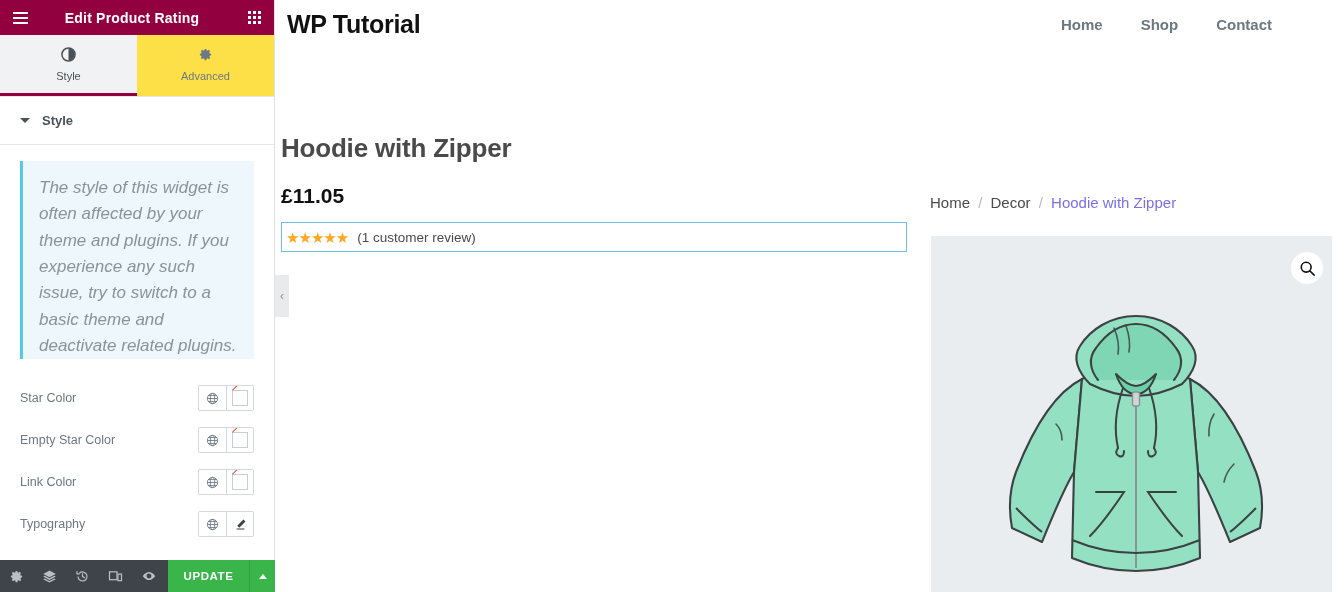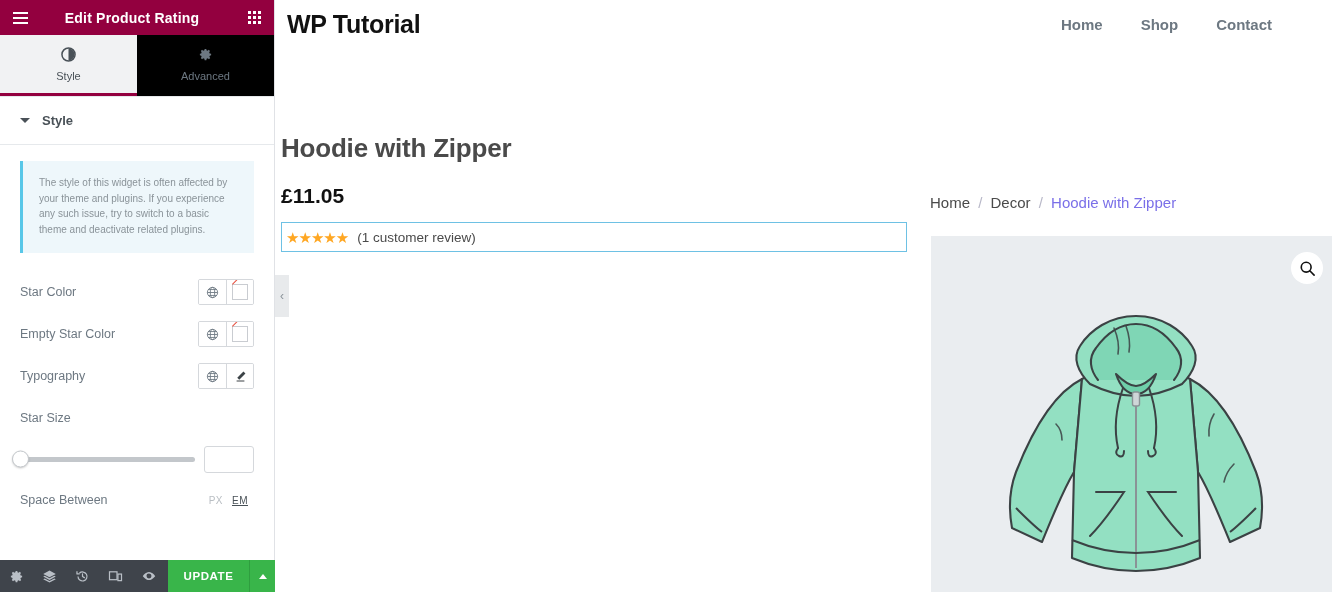--- a/index.html
+++ b/index.html
@@ -59,21 +59,21 @@
     background: #ffffff;
     border-bottom: 1px solid #e6e9ec;
     flex: 0 0 62px;
   }
   .tab {
     flex: 1; display: flex; flex-direction: column;
     align-items: center; justify-content: center;
     gap: 7px; cursor: pointer;
     color: #6d7882; font-size: 11px;
     border-bottom: 3px solid transparent;
-    background: #000000;
+    background: #fde047;
   }
   .tab.active { background: #f1f2f3; border-bottom-color: #93003f; color: #495157; }
   .tab .ticon { height: 16px; display: flex; align-items: center; }
 
   .section-head {
     height: 48px; display: flex; align-items: center;
     padding: 0 20px; gap: 12px;
     border-bottom: 1px solid #e6e9ec;
     cursor: pointer; flex: 0 0 48px;
   }
@@ -87,23 +87,23 @@
 
   .panel-body {
     flex: 1; overflow: hidden; position: relative;
     padding: 0 20px;
     background: #fff;
   }
   .notice {
     margin: 16px 0 18px 0;
     background: #eef7fb;
     border-left: 3px solid #58c7e8;
-    padding: 14px 16px 16px 16px;
+    padding: 14px 16px 0 16px;
     color: #8a9399;
-    font-size: 10px; 
+    font-size: 17px; font-style: italic;
     line-height: 1.55;
   }
   .ctl-row {
     display: flex; align-items: center; justify-content: space-between;
     min-height: 42px;
   }
   .ctl-label { font-size: 12.5px; color: #6d7882; }
   .ctl-right { display: flex; align-items: center; }
   .btn-group {
     display: flex; border: 1px solid #d5d8dc; border-radius: 2px;
@@ -350,35 +350,54 @@
                 <line x1="2.8" y1="11.6" x2="13.2" y2="11.6"></line>
               </svg>
             </div>
             <div>
                 <span class="swatch-none"></span>
               </div>
           </span>
         </span>
       </div>
 
-
       <div class="ctl-row">
-        <span class="ctl-label">Typography</span>
+        <span class="ctl-label">Link Color</span>
         <span class="ctl-right">
           <span class="btn-group">
             <div>
               <svg width="13" height="13" viewBox="0 0 16 16" fill="none" stroke="#6d7882" stroke-width="1.1">
                 <circle cx="8" cy="8" r="6.3"></circle>
                 <ellipse cx="8" cy="8" rx="2.7" ry="6.3"></ellipse>
                 <line x1="1.7" y1="8" x2="14.3" y2="8"></line>
                 <line x1="2.8" y1="4.4" x2="13.2" y2="4.4"></line>
                 <line x1="2.8" y1="11.6" x2="13.2" y2="11.6"></line>
               </svg>
             </div>
             <div>
+                <span class="swatch-none"></span>
+              </div>
+          </span>
+        </span>
+      </div>
+
+      <div class="ctl-row">
+        <span class="ctl-label">Typography</span>
+        <span class="ctl-right">
+          <span class="btn-group">
+            <div>
+              <svg width="13" height="13" viewBox="0 0 16 16" fill="none" stroke="#6d7882" stroke-width="1.1">
+                <circle cx="8" cy="8" r="6.3"></circle>
+                <ellipse cx="8" cy="8" rx="2.7" ry="6.3"></ellipse>
+                <line x1="1.7" y1="8" x2="14.3" y2="8"></line>
+                <line x1="2.8" y1="4.4" x2="13.2" y2="4.4"></line>
+                <line x1="2.8" y1="11.6" x2="13.2" y2="11.6"></line>
+              </svg>
+            </div>
+            <div>
               <svg width="13" height="13" viewBox="0 0 16 16" fill="#3c4347">
                 <path d="M11.6 1.9l2.5 2.5-7.6 7.6-2.5-2.5 7.6-7.6z"></path>
                 <path d="M3.2 12.9h9.6v1.3H3.2z"></path>
               </svg>
             </div>
           </span>
         </span>
       </div>
 
       <div class="ctl-row">

